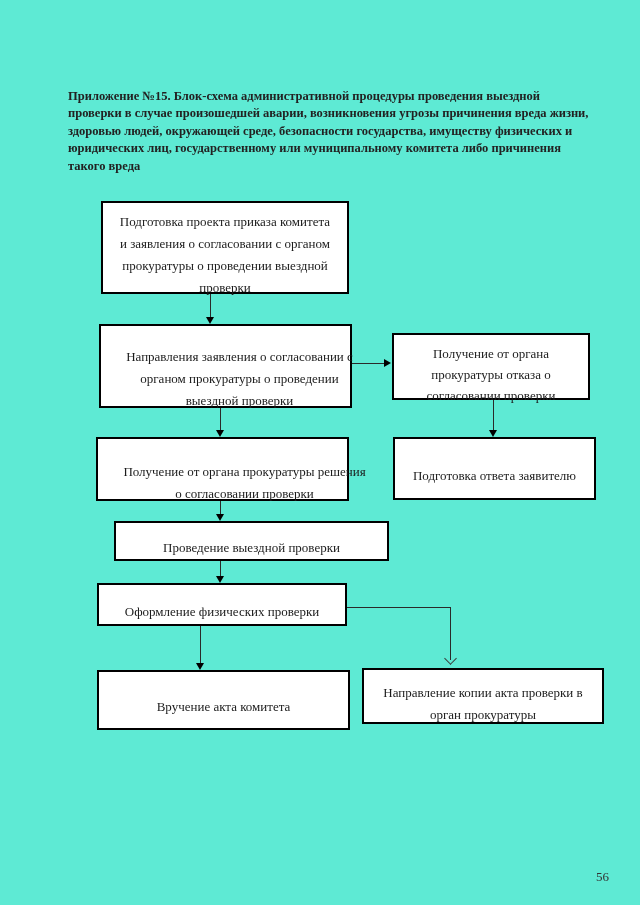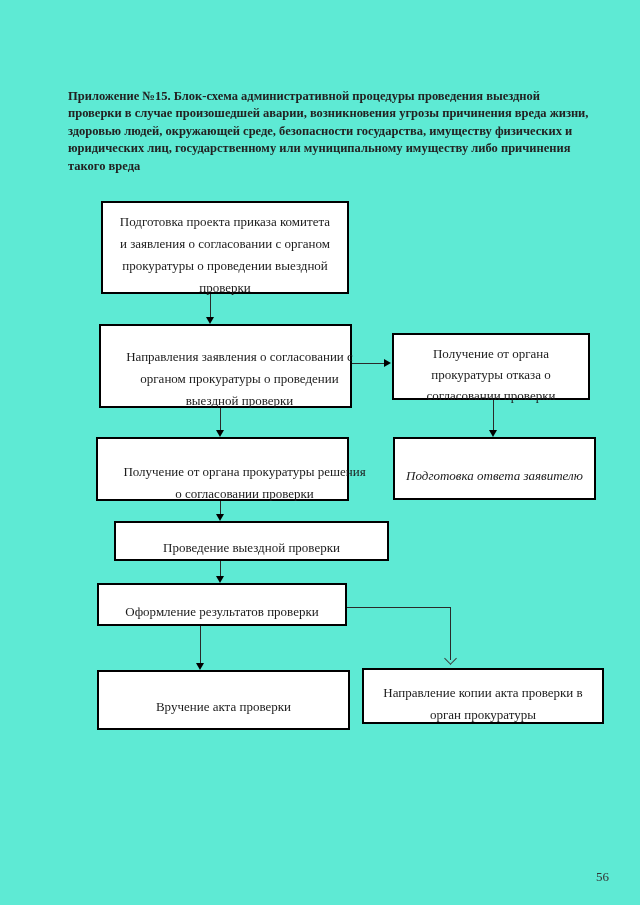--- a/index.html
+++ b/index.html
@@ -41,21 +41,21 @@
   .fbox .inner { width: 100%; margin-top: 15px; }
 
   .b1 { left: 101px; top: 201px; width: 248px; height: 93px; display: flex; align-items: center; justify-content: center; }
   .b1 .inner { padding: 0 14px; }
   .b2 { left: 99px;  top: 324px; width: 253px; height: 84px; padding-top: 5px; }
   .b2 .inner { padding: 0 14px; }
   .b3 { left: 392px; top: 333px; width: 198px; height: 67px; display: flex; align-items: center; justify-content: center; }
   .b3 .inner { padding: 9px 16px; line-height: 21px; }
   .b4 { left: 96px;  top: 437px; width: 253px; height: 64px; padding-top: 7px; }
   .b4 .inner { padding: 0 22px; }
-  .b5 { left: 393px; top: 437px; width: 203px; height: 63px; display: flex; align-items: center; justify-content: center; font-style: italic; }
+  .b5 { left: 393px; top: 437px; width: 203px; height: 63px; display: flex; align-items: center; justify-content: center; }
   .b6 { left: 114px;  top: 521px; width: 275px; height: 40px; display: flex; align-items: flex-end; justify-content: center; }
   .b7 { left: 97px;  top: 583px; width: 250px; height: 43px; display: flex; align-items: center; justify-content: center; }
   .b8 { left: 97px;  top: 670px; width: 253px; height: 60px; padding-top: 9px; }
   .b9 { left: 362px; top: 668px; width: 242px; height: 56px; display: flex; align-items: center; justify-content: center; }
   .b9 .inner { padding: 0 18px; }
 
   .vline, .hline {
     position: absolute;
     background: #2a2a2a;
   }
@@ -94,21 +94,21 @@
 </style>
 </head>
 <body>
 
 <div class="page">
 
   <div class="doc-title">
     <div class="tline">Приложение №15. Блок-схема административной процедуры проведения выездной</div>
     <div class="tline">проверки в случае произошедшей аварии, возникновения угрозы причинения вреда жизни,</div>
     <div class="tline">здоровью людей, окружающей среде, безопасности государства, имуществу физических и</div>
-    <div class="tline">юридических лиц, государственному или муниципальному имуществу либо причинения</div>
+    <div class="tline">юридических лиц, государственному или муниципальному комитета либо причинения</div>
     <div class="tline">такого вреда</div>
   </div>
 
   <div class="fbox b1">
     <div class="inner">Подготовка проекта приказа комитета и заявления о согласовании с органом прокуратуры о проведении выездной проверки</div>
   </div>
 
   <div class="fbox b2">
     <div class="inner">Направления заявления о согласовании с органом прокуратуры о проведении выездной проверки</div>
   </div>
@@ -123,25 +123,25 @@
 
   <div class="fbox b5">
     <div class="inner">Подготовка ответа заявителю</div>
   </div>
 
   <div class="fbox b6">
     <div class="inner">Проведение выездной проверки</div>
   </div>
 
   <div class="fbox b7">
-    <div class="inner">Оформление результатов проверки</div>
+    <div class="inner">Оформление физических проверки</div>
   </div>
 
   <div class="fbox b8">
-    <div class="inner">Вручение акта проверки</div>
+    <div class="inner">Вручение акта комитета</div>
   </div>
 
   <div class="fbox b9">
     <div class="inner">Направление копии акта проверки в орган прокуратуры</div>
   </div>
 
   <div class="vline" style="left:210px; top:294px; height:24px;"></div>
   <div class="arr-d" style="left:206px; top:317px;"></div>
 
   <div class="hline" style="left:352px; top:363px; width:33px;"></div>

